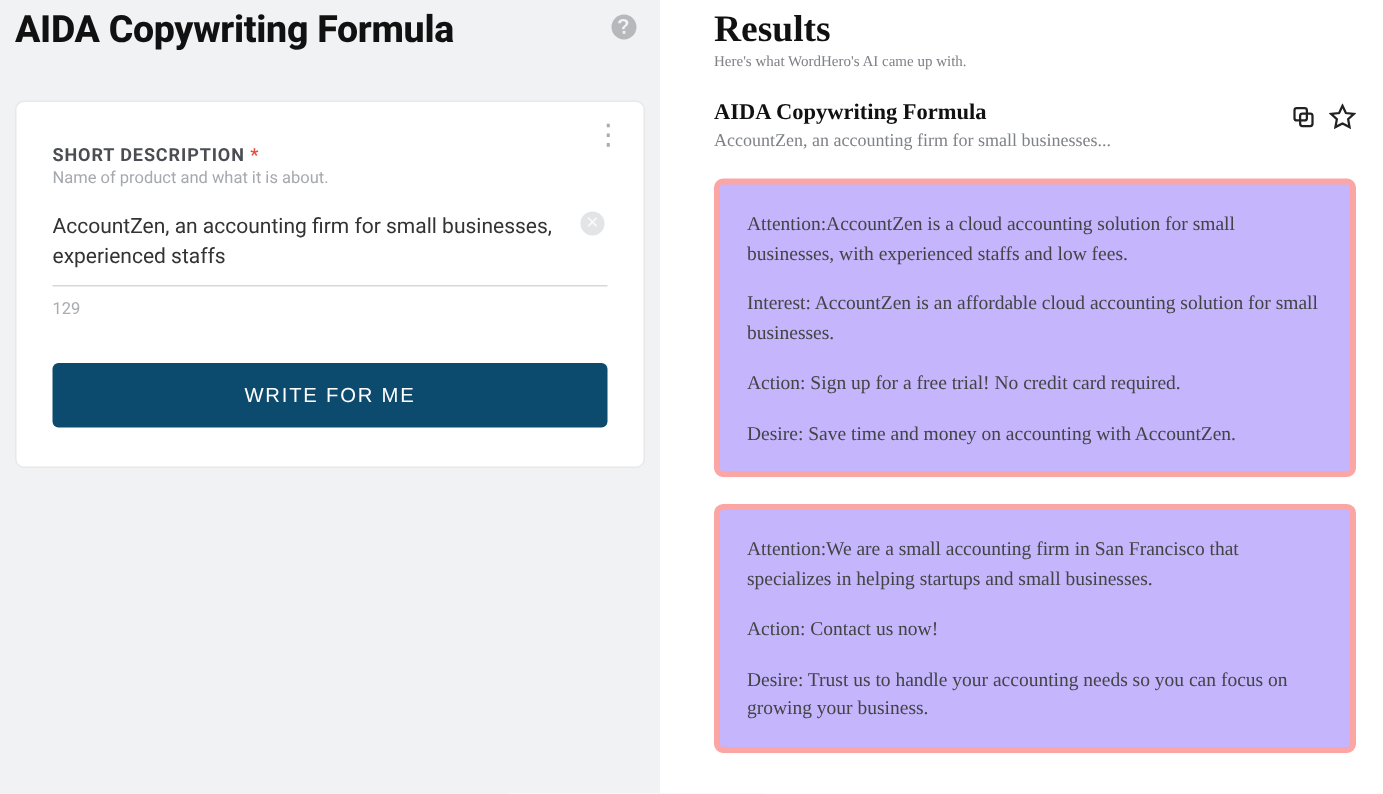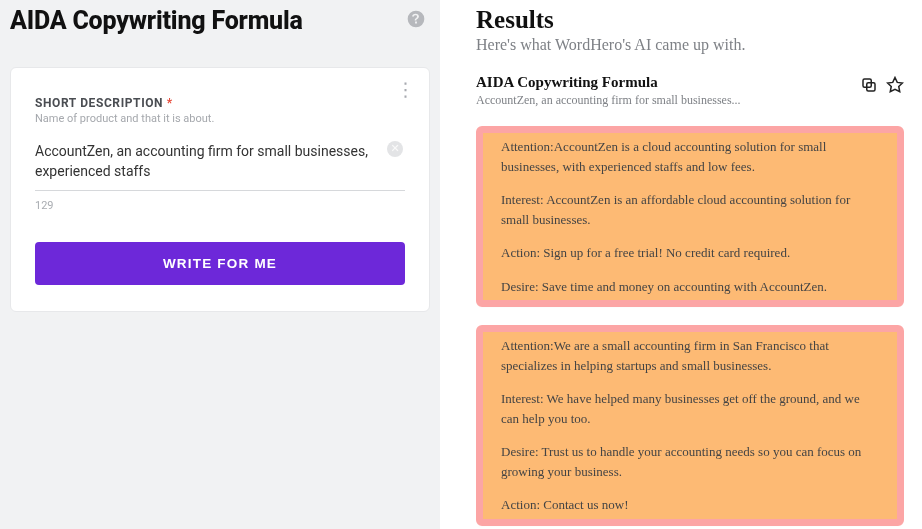--- a/index.html
+++ b/index.html
@@ -104,45 +104,45 @@
   .char-count {
     font-size: 11px;
     color: #a9acb1;
     margin-top: 4px;
     padding-right: 2px;
   }
   .write-btn {
     display: block;
     width: 100%;
     margin-top: 30px;
-    background: #6d28d9;
+    background: #0c4a6e;
     color: #fff;
     border: none;
     border-radius: 4px;
     padding: 14px 0;
     font-size: 13.5px;
-    font-weight: 700;
+    font-weight: 400;
     letter-spacing: 1.2px;
     cursor: pointer;
   }
 
   .right-panel {
     flex: 1;
     background: #ffffff;
     padding: 6px 18px 10px 36px;
     overflow: hidden;
     font-family: Liberation Serif, serif;
   }
   .results-title {
     font-size: 25px;
     font-weight: 800;
     color: #111;
   }
   .results-sub {
-    font-size: 16px;
+    font-size: 10px;
     color: #7e8186;
     margin-top: 2px;
   }
   .result-head {
     display: flex;
     align-items: flex-start;
     justify-content: space-between;
     margin-top: 20px;
   }
   .result-head-left {
@@ -159,24 +159,24 @@
     margin-top: 2px;
   }
   .result-icons {
     display: flex;
     gap: 8px;
     color: #222;
     padding-top: 2px;
   }
   .icon-btn { cursor: pointer; }
   .result-card {
-    background: #fdba74;
-    border: 7px solid #fca5a5;
+    background: #c4b5fd;
+    border: 4px solid #fca5a5;
     border-radius: 6px;
-    padding: 4px 18px;
+    padding: 16px 18px;
     margin-top: 18px;
     font-size: 13px;
     color: #444;
     line-height: 1.5;
     box-shadow: 0 1px 1px rgba(0,0,0,0.01);
   }
   .result-card p { margin-bottom: 14px; }
   .result-card p:last-child { margin-bottom: 0; }
 </style>
 </head>
@@ -192,21 +192,21 @@
     </span>
   </div>
 
   <div class="card">
     <div class="kebab">⋮</div>
 
     <div class="field-label">
       <span>SHORT DESCRIPTION</span>
       <span class="req">*</span>
     </div>
-    <div class="field-help">Name of product and that it is about.</div>
+    <div class="field-help">Name of product and what it is about.</div>
 
     <div class="textbox-wrap">
       <textarea class="textarea" rows="2" style="">AccountZen, an accounting firm for small businesses, experienced staffs</textarea>
       <span class="clear-icon">✕</span>
     </div>
     <div class="char-count">129</div>
 
     <button class="write-btn">WRITE FOR ME</button>
   </div>
 </div>
@@ -237,17 +237,16 @@
 
   <div class="result-card">
     <p>Attention:AccountZen is a cloud accounting solution for small businesses, with experienced staffs and low fees.</p>
     <p>Interest: AccountZen is an affordable cloud accounting solution for small businesses.</p>
     <p>Action: Sign up for a free trial! No credit card required.</p>
     <p>Desire: Save time and money on accounting with AccountZen.</p>
   </div>
 
   <div class="result-card">
     <p>Attention:We are a small accounting firm in San Francisco that specializes in helping startups and small businesses.</p>
-    <p>Interest: We have helped many businesses get off the ground, and we can help you too.</p>
+    <p>Action: Contact us now!</p>
     <p>Desire: Trust us to handle your accounting needs so you can focus on growing your business.</p>
-    <p>Action: Contact us now!</p>
   </div>
 </div>
 
 </body></html>

